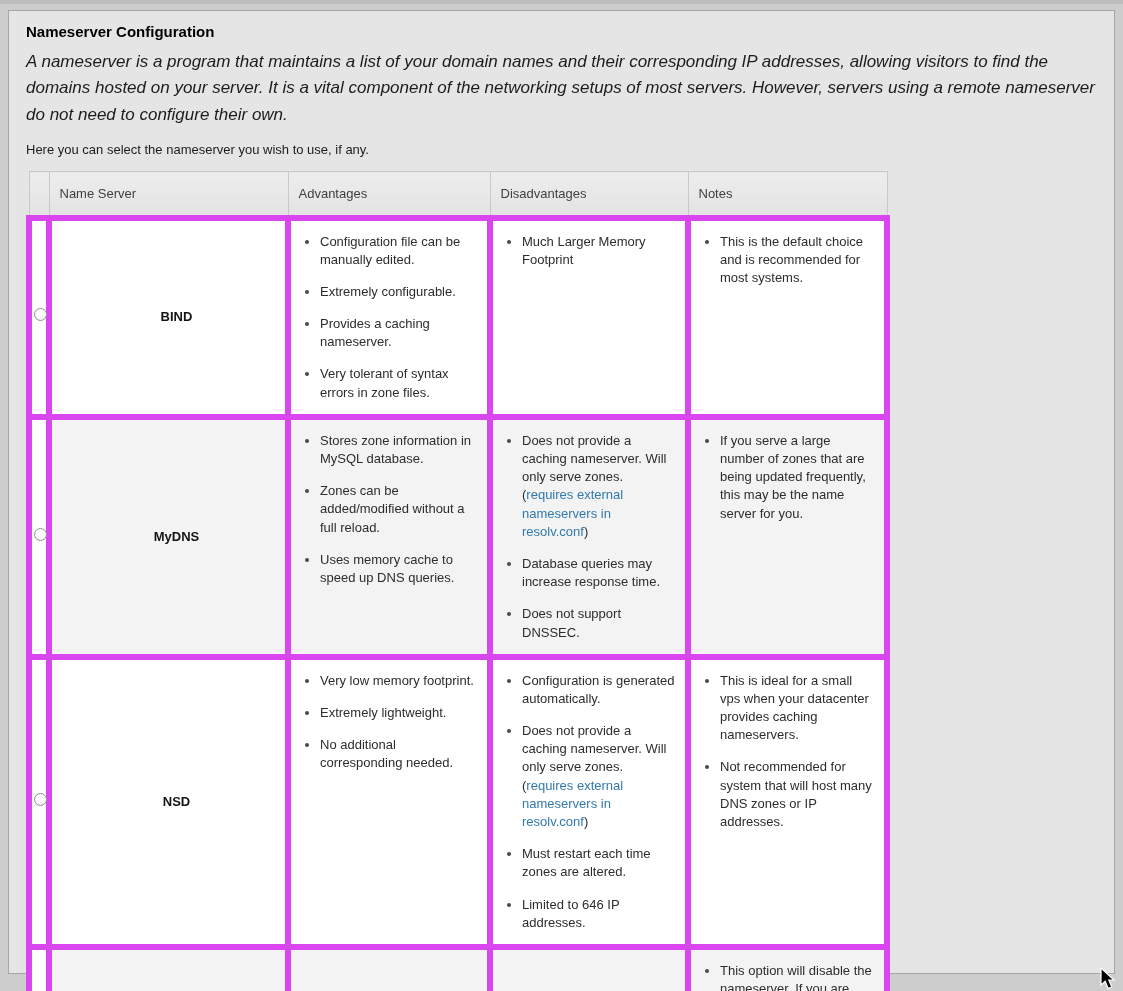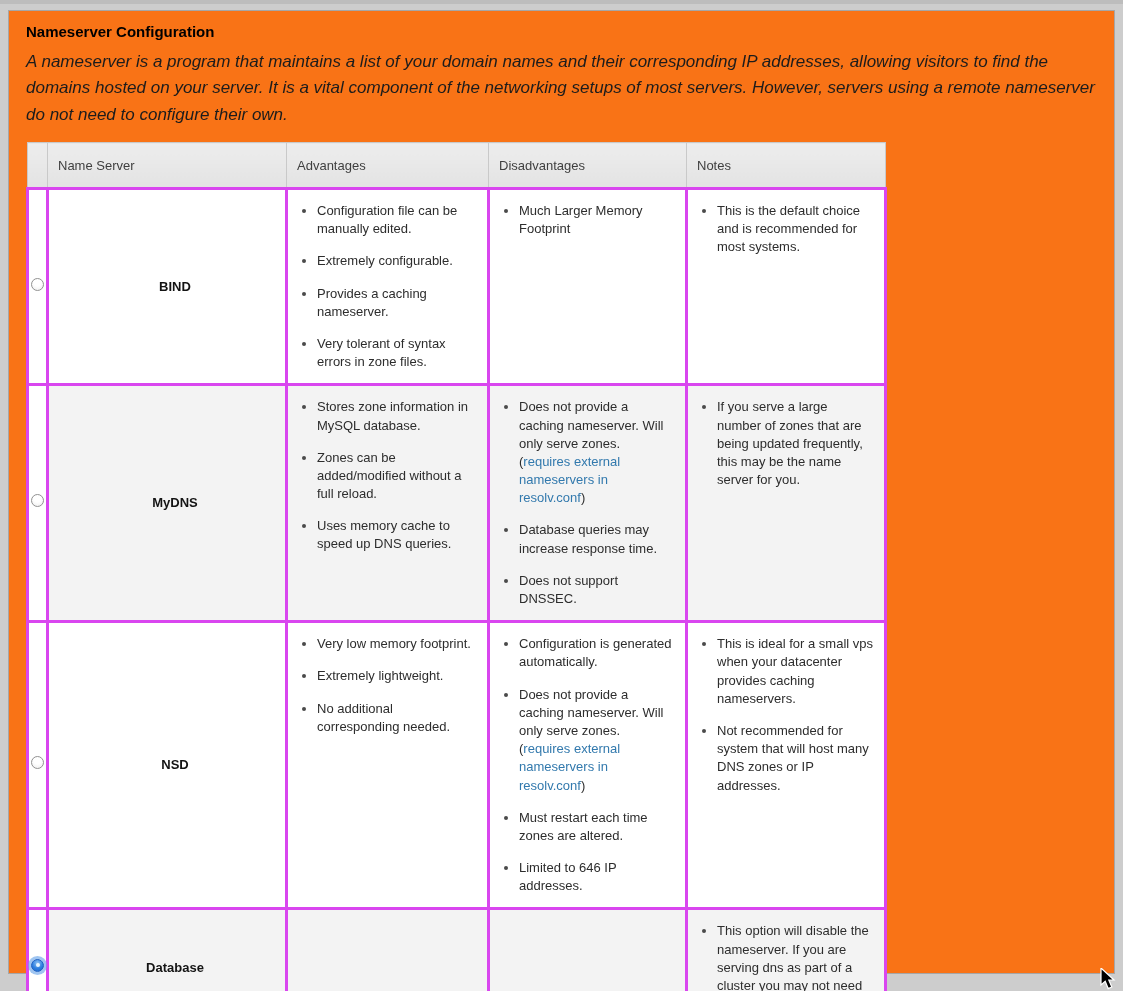--- a/index.html
+++ b/index.html
@@ -11,21 +11,21 @@
   }
   .screen { position: relative; width: 1123px; height: 991px; }
   .screen::before {
     content: ""; position: absolute; left: 0; top: 0; width: 100%; height: 4px;
     background: #bdbdbd;
   }
   .panel {
     position: absolute; left: 8px; top: 10px;
     width: 1107px; height: 964px;
     box-sizing: border-box;
-    background: #f97316;
+    background: #e5e5e5;
     border: 1px solid #a6a6a6;
     padding: 12px 17px;
   }
   .page-title {
     margin: 0;
     font-size: 15px;
     font-weight: bold;
     color: #000;
   }
   .page-desc {
@@ -52,21 +52,21 @@
     background: linear-gradient(#ededed, var(--header-bg, #e3e3e3));
     font-weight: normal;
     text-align: left;
     color: #3f3f3f;
     padding: 6px 10px;
     border: 1px solid #c9c9c9;
     font-size: 13px;
   }
   thead tr { height: 46px; }
   .ns-table td {
-    border: 3px solid #d946ef;
+    border: 6px solid #d946ef;
     vertical-align: top;
     padding: 12px 10px;
     color: #2d2d2d;
     line-height: 1.4;
     background: #ffffff;
   }
   tbody tr:nth-child(1) { height: 194px; }
   tbody tr:nth-child(2) { height: 215px; }
   tbody tr:nth-child(3) { height: 285px; }
   tbody tr:nth-child(4) { height: 113px; }
@@ -118,20 +118,21 @@
     pointer-events: none;
   }
 </style>
 </head>
 <body>
 
 <div class="screen">
   <div class="panel">
     <h2 class="page-title">Nameserver Configuration</h2>
     <p class="page-desc">A nameserver is a program that maintains a list of your domain names and their corresponding IP addresses, allowing visitors to find the domains hosted on your server. It is a vital component of the networking setups of most servers. However, servers using a remote nameserver do not need to configure their own.</p>
+    <p class="page-instruction">Here you can select the nameserver you wish to use, if any.</p>
 
     <table class="ns-table">
       <colgroup>
         <col style="width:20px">
         <col style="width:239px">
         <col style="width:202px">
         <col style="width:198px">
         <col style="width:199px">
       </colgroup>
       <thead>

